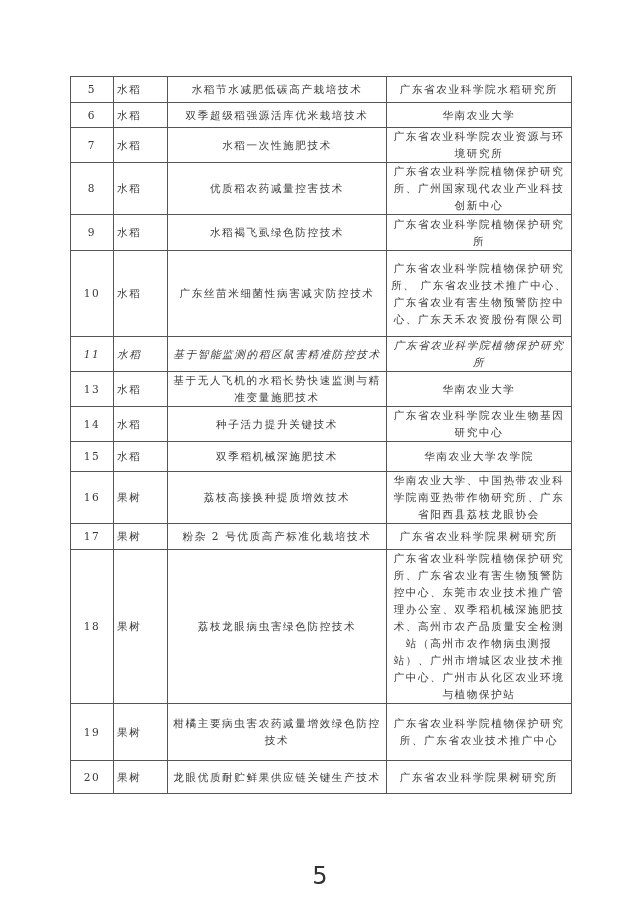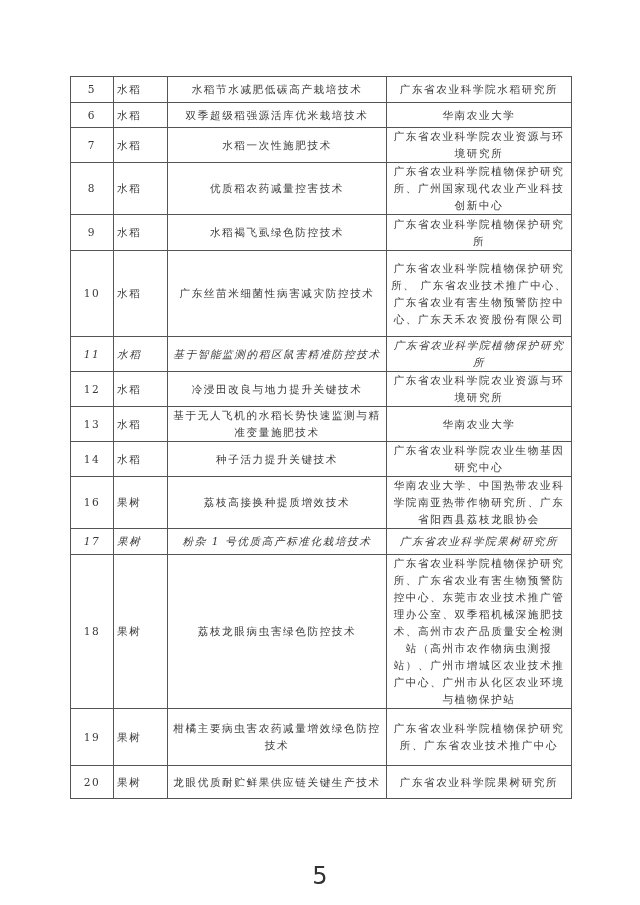--- a/index.html
+++ b/index.html
@@ -69,48 +69,48 @@
         <td class="c-crop">水稻</td>
         <td class="c-name">广东丝苗米细菌性病害减灾防控技术</td>
         <td class="c-org">广东省农业科学院植物保护研究所、 广东省农业技术推广中心、广东省农业有害生物预警防控中心、广东天禾农资股份有限公司</td>
       </tr>
       <tr style="height: 34px; font-style: italic;">
         <td class="c-no">11</td>
         <td class="c-crop">水稻</td>
         <td class="c-name">基于智能监测的稻区鼠害精准防控技术</td>
         <td class="c-org">广东省农业科学院植物保护研究所</td>
       </tr>
-      <tr style="height: 33px;">
-        <td class="c-no">12</td>
-        <td class="c-crop">水稻</td>
-        <td class="c-name">冷浸田改良与地力提升关键技术</td>
-        <td class="c-org">广东省农业科学院农业资源与环境研究所</td>
-      </tr>
       <tr style="height: 34px;">
         <td class="c-no">13</td>
         <td class="c-crop">水稻</td>
         <td class="c-name">基于无人飞机的水稻长势快速监测与精准变量施肥技术</td>
         <td class="c-org">华南农业大学</td>
       </tr>
       <tr style="height: 34px;">
         <td class="c-no">14</td>
         <td class="c-crop">水稻</td>
         <td class="c-name">种子活力提升关键技术</td>
         <td class="c-org">广东省农业科学院农业生物基因研究中心</td>
       </tr>
+      <tr style="height: 30px;">
+        <td class="c-no">15</td>
+        <td class="c-crop">水稻</td>
+        <td class="c-name">双季稻机械深施肥技术</td>
+        <td class="c-org">华南农业大学农学院</td>
+      </tr>
       <tr style="height: 47px;">
         <td class="c-no">16</td>
         <td class="c-crop">果树</td>
         <td class="c-name">荔枝高接换种提质增效技术</td>
         <td class="c-org">华南农业大学、中国热带农业科学院南亚热带作物研究所、广东省阳西县荔枝龙眼协会</td>
       </tr>
-      <tr style="height: 26px; font-style: italic;">
+      <tr style="height: 26px;">
         <td class="c-no">17</td>
         <td class="c-crop">果树</td>
-        <td class="c-name">粉杂 1 号优质高产标准化栽培技术</td>
+        <td class="c-name">粉杂 2 号优质高产标准化栽培技术</td>
         <td class="c-org">广东省农业科学院果树研究所</td>
       </tr>
       <tr style="height: 152px;">
         <td class="c-no">18</td>
         <td class="c-crop">果树</td>
         <td class="c-name">荔枝龙眼病虫害绿色防控技术</td>
         <td class="c-org">广东省农业科学院植物保护研究所、广东省农业有害生物预警防控中心、东莞市农业技术推广管理办公室、双季稻机械深施肥技术、高州市农产品质量安全检测站（高州市农作物病虫测报站）、广州市增城区农业技术推广中心、广州市从化区农业环境与植物保护站</td>
       </tr>
       <tr style="height: 57px;">
         <td class="c-no">19</td>

